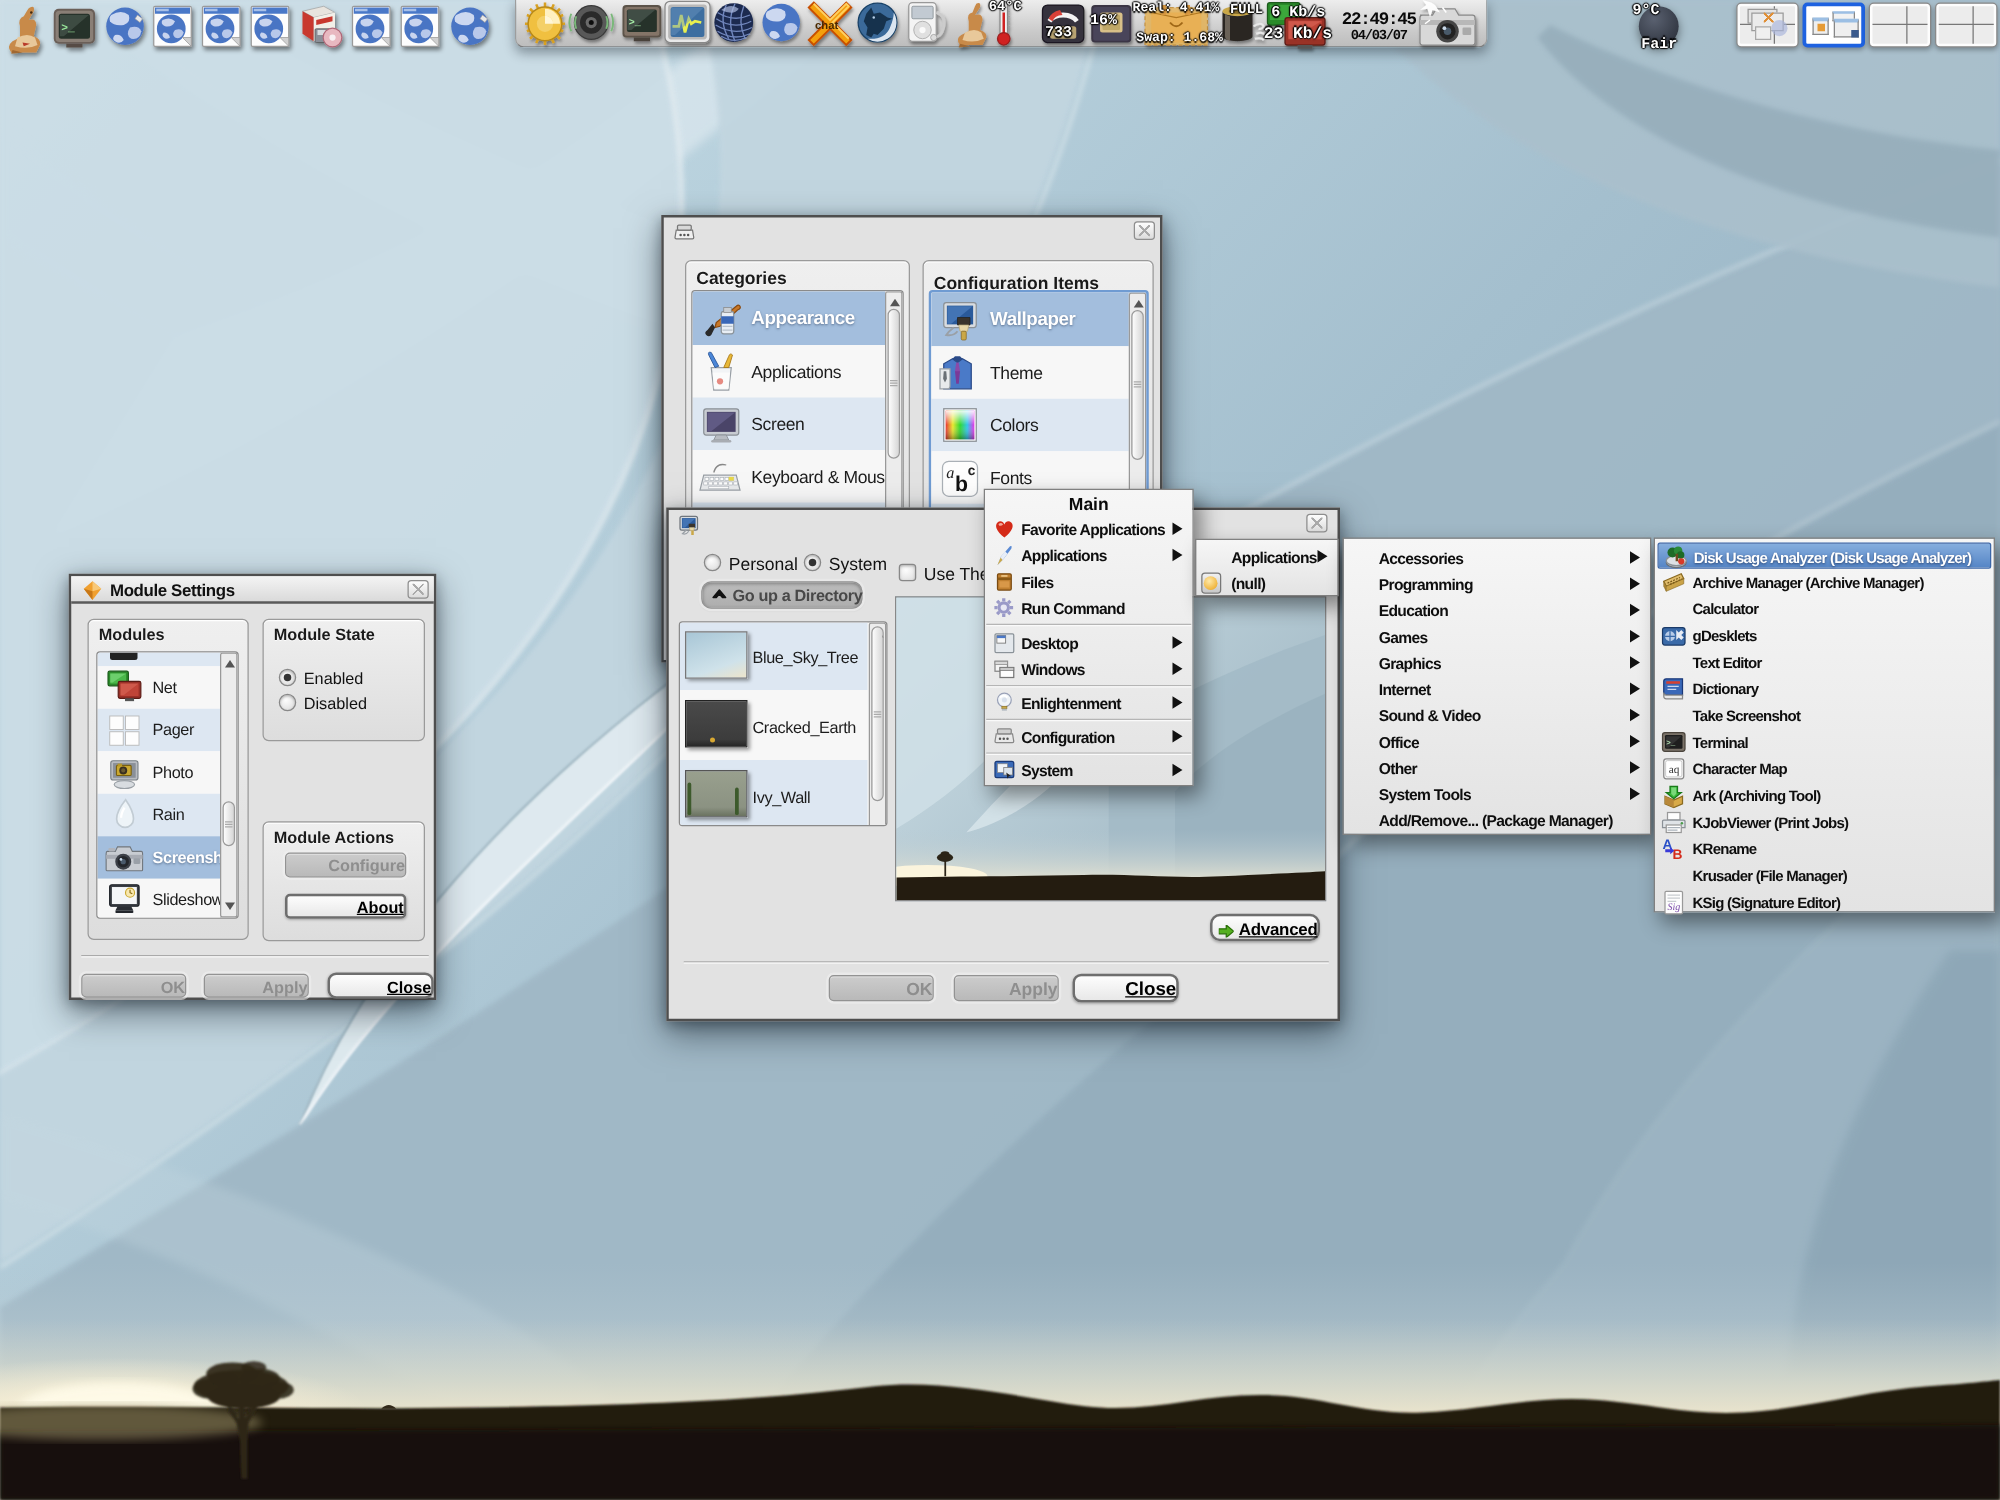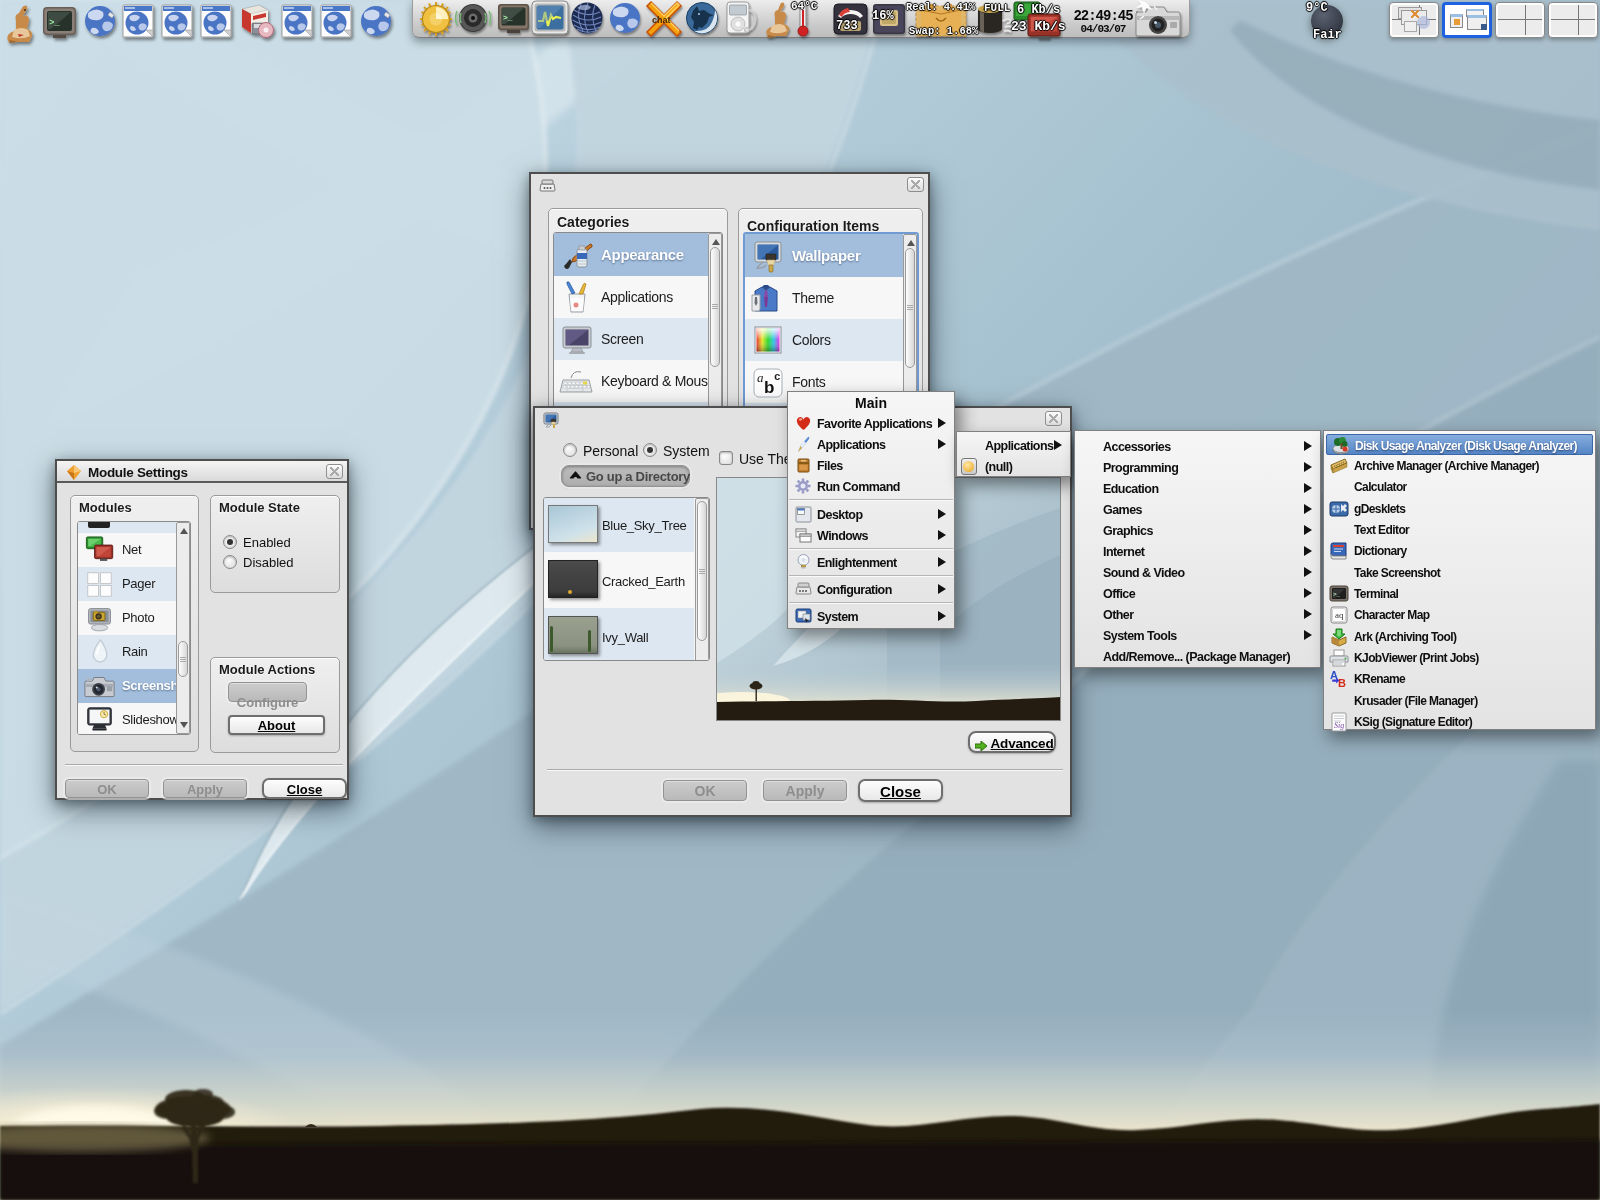--- a/index.html
+++ b/index.html
@@ -19,21 +19,21 @@
 .row{position:absolute;left:0;right:14px;}
 .row.b{background:#dde7f2;}
 .row.w{background:#f7f7f7;}
 .row.sel{background:#a3bedd;}
 .rlbl{position:absolute;font-size:14px;color:#1c1c1c;letter-spacing:-0.3px;white-space:nowrap;}
 .rlbl.sel{color:#fff;font-weight:bold;font-size:15px;text-shadow:0 1px 2px rgba(40,60,90,.6);}
 .sbar{position:absolute;width:14px;background:#ececec;border:1px solid #999;border-radius:2px;}
 .sbar .thumb{position:absolute;left:1px;width:10px;background:linear-gradient(90deg,#fdfdfd,#d6d6d6);border:1px solid #9a9a9a;border-radius:5px;}
 .sbar .gr{position:absolute;left:3px;width:6px;height:1px;background:#aaa;box-shadow:0 2px 0 #aaa,0 4px 0 #aaa;}
 .sbar .ar{position:absolute;left:3px;width:0;height:0;border-left:4px solid transparent;border-right:4px solid transparent;}
-.btn{position:absolute;border-radius:4px;font-weight:bold;text-align:center;white-space:nowrap;}
+.btn{position:absolute;border-radius:4px;font-weight:bold;text-align:right;white-space:nowrap;}
 .btn.dis{background:linear-gradient(#cccccc,#b9b9b9);border:1px solid #939393;color:#8e8e8e;box-shadow:inset 0 1px 0 #ddd, 0 0 0 2px rgba(240,240,240,.6);}
 .btn.en{background:linear-gradient(#fdfdfd,#e8e8e8);border:2px solid #6e6e6e;color:#000;box-shadow:0 1px 2px rgba(0,0,0,.25);text-decoration:underline;}
 .radio{position:absolute;width:14px;height:14px;border-radius:50%;background:radial-gradient(circle at 40% 35%,#fdfdfd,#d8d8d8);border:1px solid #888;box-shadow:inset 0 1px 2px rgba(0,0,0,.25);}
 .radio.on:before{content:"";position:absolute;left:3px;top:3px;width:6px;height:6px;border-radius:50%;background:#333;}
 .rtxt{position:absolute;font-size:14px;color:#111;}
 .chk{position:absolute;width:14px;height:14px;border-radius:3px;background:radial-gradient(circle at 40% 35%,#fdfdfd,#dcdcdc);border:1px solid #888;box-shadow:inset 0 1px 2px rgba(0,0,0,.25);}
 
 .menu{position:absolute;background:linear-gradient(#f6f6f6,#e3e3e3);border:1px solid #808080;box-shadow:6px 8px 16px rgba(0,0,0,.45);}
 .mi{position:absolute;left:1px;right:1px;height:21px;}
 .mi .t{position:absolute;font-size:12.5px;font-weight:bold;color:#0e0e0e;top:3.5px;white-space:nowrap;letter-spacing:-0.55px;text-align:center;}
@@ -705,21 +705,21 @@
     </div>
   </div>
   <div class="grp" style="left:153px;top:34px;width:130px;height:98px"></div>
   <div class="glbl" style="left:162px;top:39px;font-size:13px">Module State</div>
   <div class="radio on" style="left:166px;top:74px"></div>
       <span class="rtxt" style="left:186px;top:74px;font-size:13px">Enabled</span>
   <div class="radio" style="left:166px;top:94px"></div>
       <span class="rtxt" style="left:186px;top:94px;font-size:13px">Disabled</span>
   <div class="grp" style="left:153px;top:196px;width:130px;height:96px"></div>
   <div class="glbl" style="left:162px;top:201px;font-size:13px">Module Actions</div>
-  <div class="btn dis" style="left:171px;top:221px;width:79px;height:20px;font-size:13px;padding-top:12px">Configure</div>
+  <div class="btn dis" style="left:171px;top:221px;width:97px;height:20px;font-size:13px;padding-top:2px">Configure</div>
   <div class="btn en" style="left:171px;top:254px;width:97px;height:20px;font-size:13px;padding-top:1px">About</div>
   <div class="abs" style="left:8px;top:303px;width:278px;height:2px;border-top:1px solid #aaa;border-bottom:1px solid #f8f8f8"></div>
   <div class="btn dis" style="left:8px;top:318px;width:84px;height:19px;font-size:13px;padding-top:2px">OK</div>
   <div class="btn dis" style="left:106px;top:318px;width:84px;height:19px;font-size:13px;padding-top:2px">Apply</div>
   <div class="btn en" style="left:205px;top:317px;width:85px;height:21px;font-size:13px;padding-top:2px;border-radius:7px">Close</div>
 </div>
 
 <div id="m-main" class="menu" style="left:787px;top:391px;width:168px;height:238px">
   <div class="mttl" style="top:3px">Main</div>
   <div class="mi" style="top:21px">

